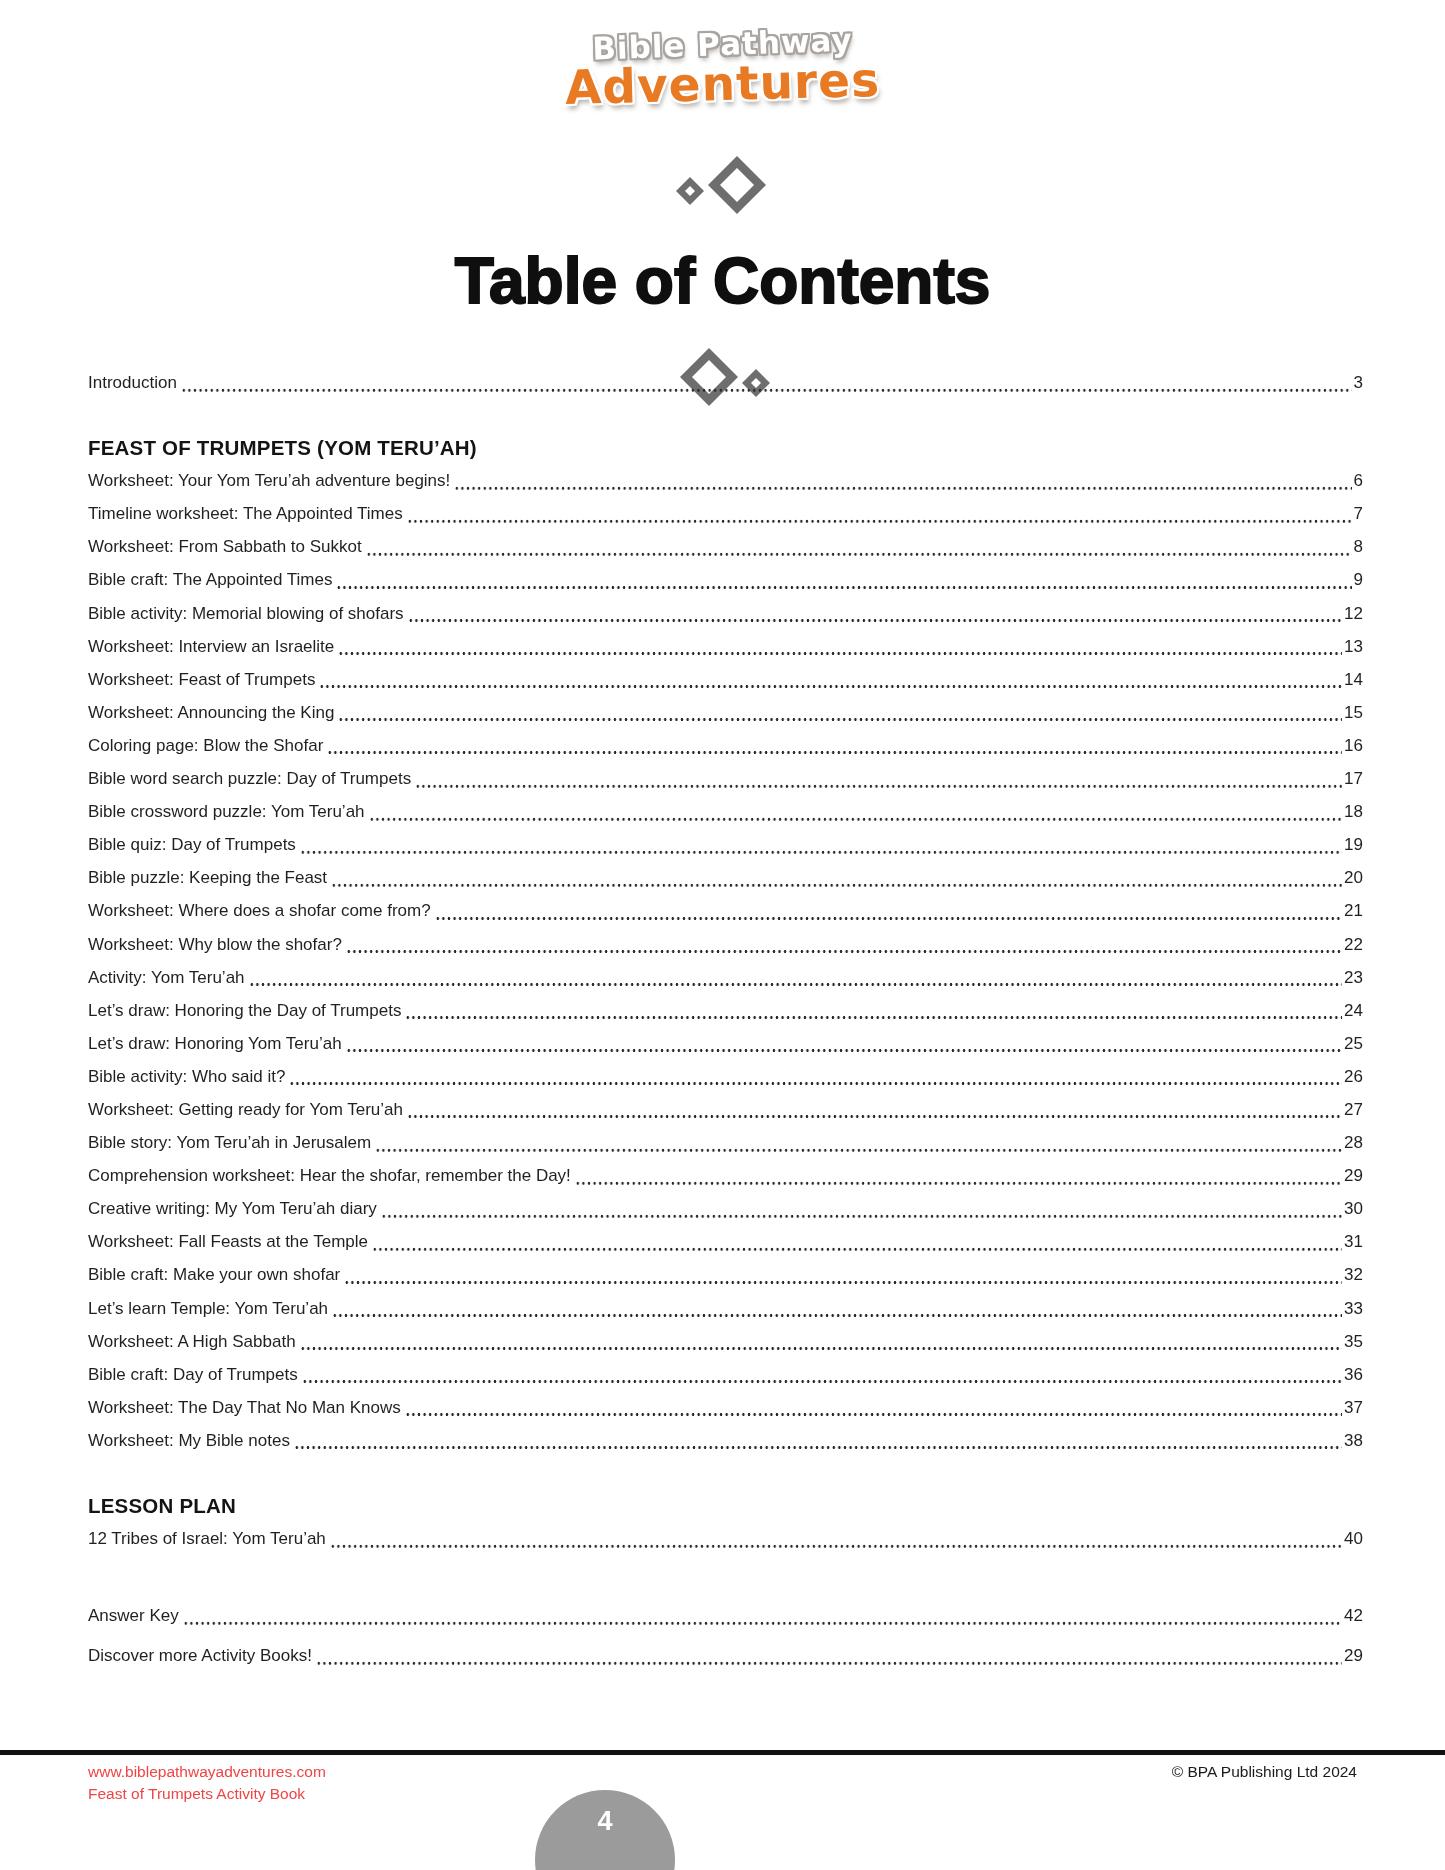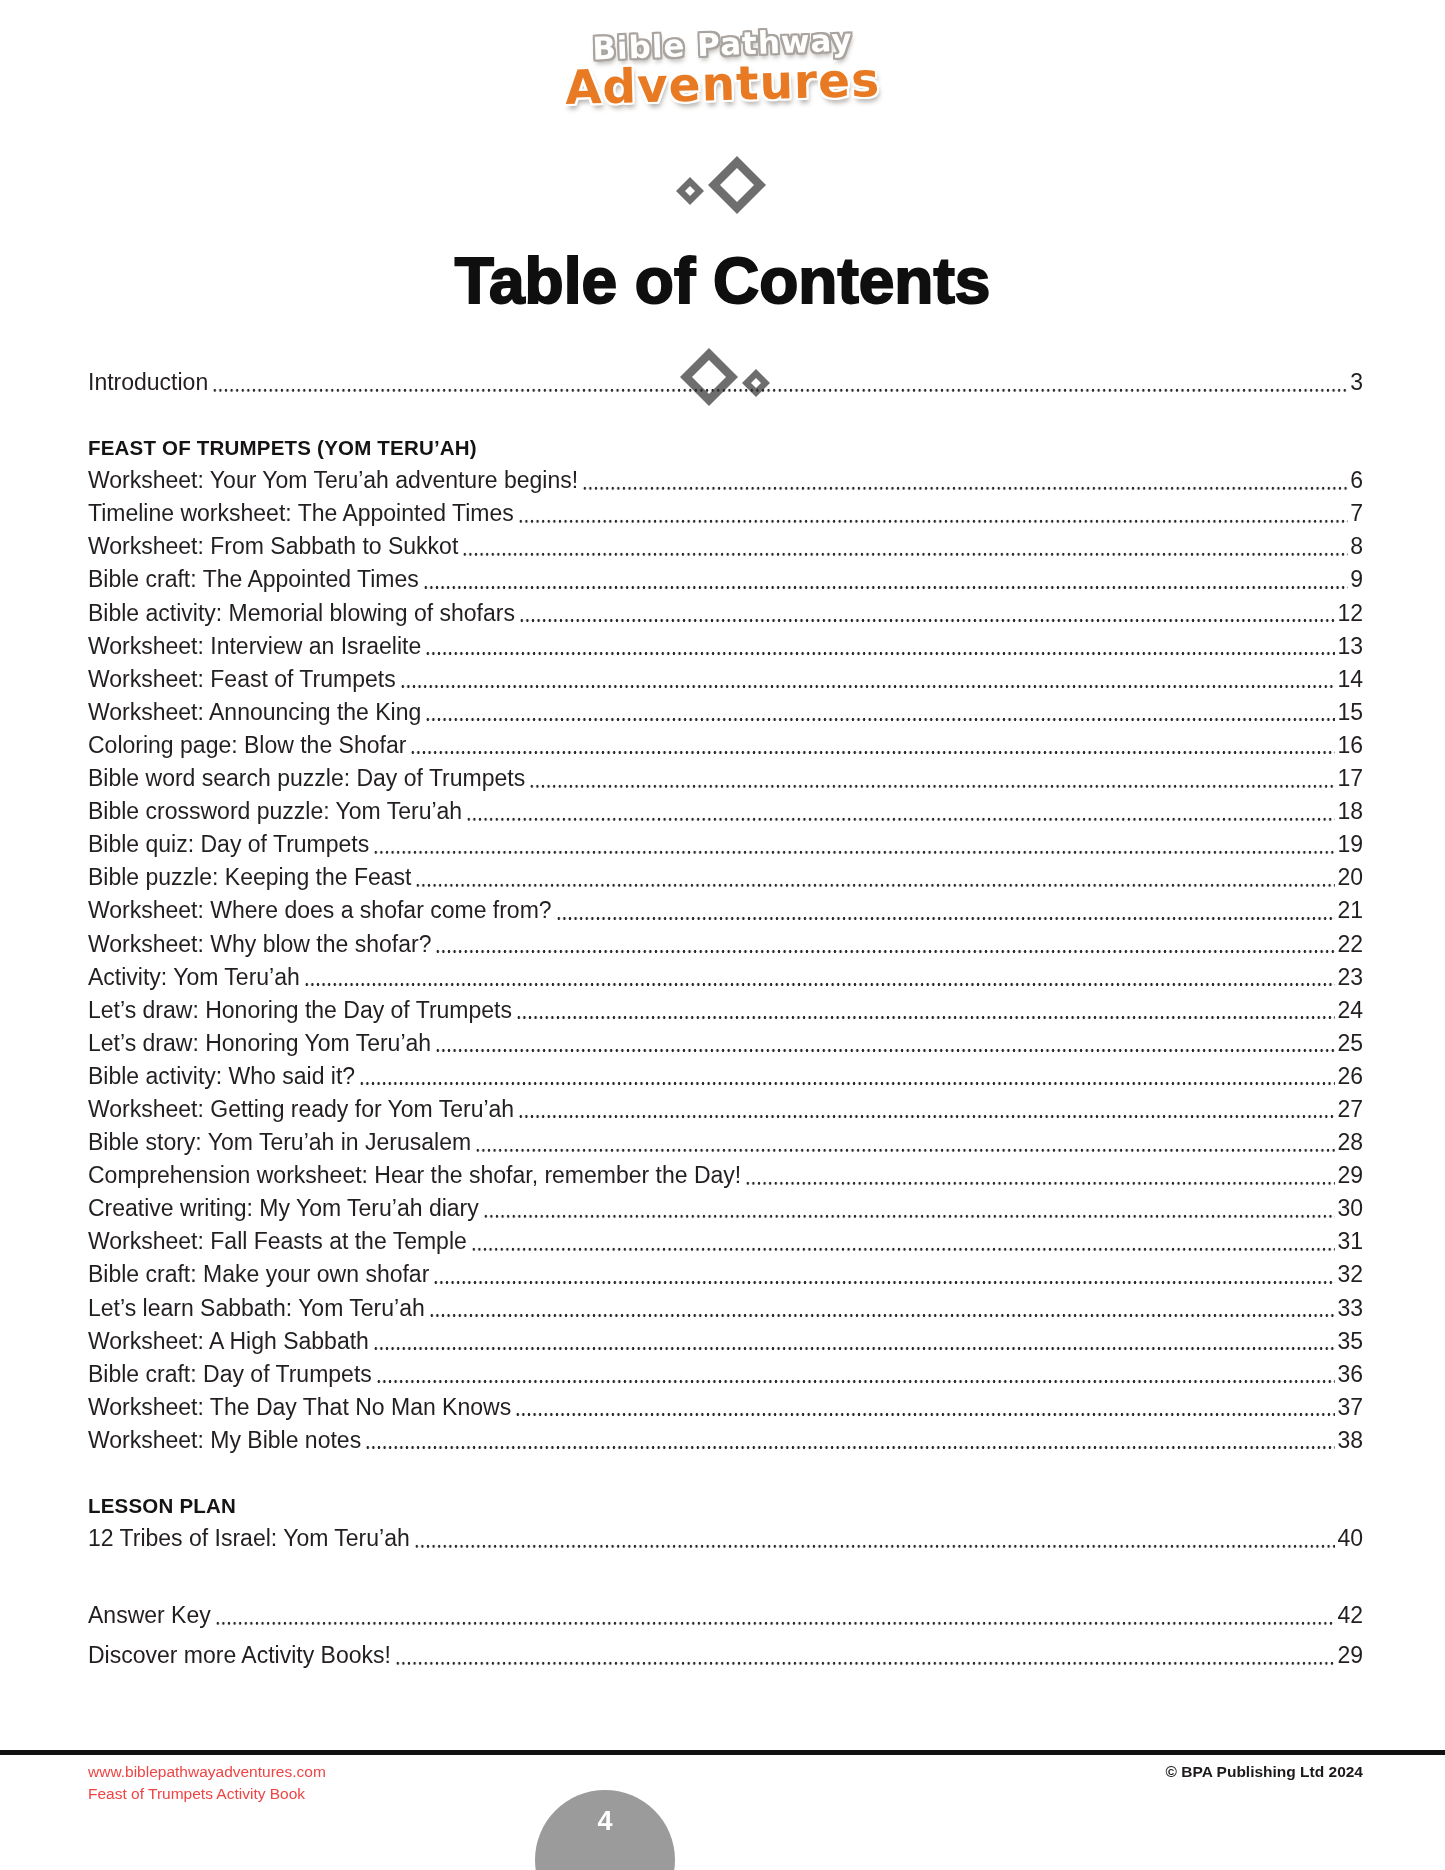--- a/index.html
+++ b/index.html
@@ -37,40 +37,40 @@
   }
   .title-text {
     font-size:64px; font-weight:bold; color:#0f0f0f; letter-spacing:0px;
     -webkit-text-stroke:2px #0f0f0f;
   }
   .ornament { flex:0 0 auto; }
   .ornament.right { transform:scaleX(-1); }
 
   
   .toc { position:absolute; left:88px; right:82px; top:366px; }
-  .toc-row { display:flex; height:33.1px; font-size:23px; }
+  .toc-row { display:flex; height:33.1px; font-size:17px; }
   .toc-label { line-height:33.1px; white-space:nowrap; }
   .toc-page  { line-height:33.1px; white-space:nowrap; }
   .toc-dots {
     flex:1 1 auto; align-self:flex-end; height:4.6px; margin:0 2px 7px 4px;
     background-image:radial-gradient(circle, #2a2726 1.18px, transparent 1.5px);
     background-size:5.6px 4.6px; background-repeat:repeat-x; background-position:0 50%;
   }
   .toc-section { margin-top:32px; }
   .section-header {
     height:33.1px; line-height:33.1px; font-size:20.5px; font-weight:bold;
     letter-spacing:.2px; color:#161314;
   }
   #extras-container { margin-top:44px; }
   .extra-row + .extra-row { margin-top:7px; }
 
   
   .footer-rule { position:absolute; left:0; right:0; top:1750px; height:5px; background:#111111; }
   .footer-left { position:absolute; left:88px; top:1761px; font-size:15.5px; line-height:21.5px; color:#ef4444; }
-  .footer-right { position:absolute; right:82px; top:1763px; font-size:15.5px; color:#1d1a1b;font-weight:bold; }
+  .footer-right { position:absolute; right:88px; top:1763px; font-size:15.5px; color:#1d1a1b; }
   .page-circle {
     position:absolute; left:535px; top:1790px; width:140px; height:140px;
     border-radius:50%; background:#9b9b9b; text-align:center;
   }
   .page-circle span {
     display:inline-block; margin-top:16px; font-size:27px; font-weight:bold; color:#ffffff;
   }
 </style>
 </head>
 <body>
@@ -226,21 +226,21 @@
             <span class="toc-label">Worksheet: Fall Feasts at the Temple</span>
             <span class="toc-dots"></span>
             <span class="toc-page">31</span>
           </div>
           <div class="toc-row">
             <span class="toc-label">Bible craft: Make your own shofar</span>
             <span class="toc-dots"></span>
             <span class="toc-page">32</span>
           </div>
           <div class="toc-row">
-            <span class="toc-label">Let’s learn Sabbath: Yom Teru’ah</span>
+            <span class="toc-label">Let’s learn Temple: Yom Teru’ah</span>
             <span class="toc-dots"></span>
             <span class="toc-page">33</span>
           </div>
           <div class="toc-row">
             <span class="toc-label">Worksheet: A High Sabbath</span>
             <span class="toc-dots"></span>
             <span class="toc-page">35</span>
           </div>
           <div class="toc-row">
             <span class="toc-label">Bible craft: Day of Trumpets</span>

